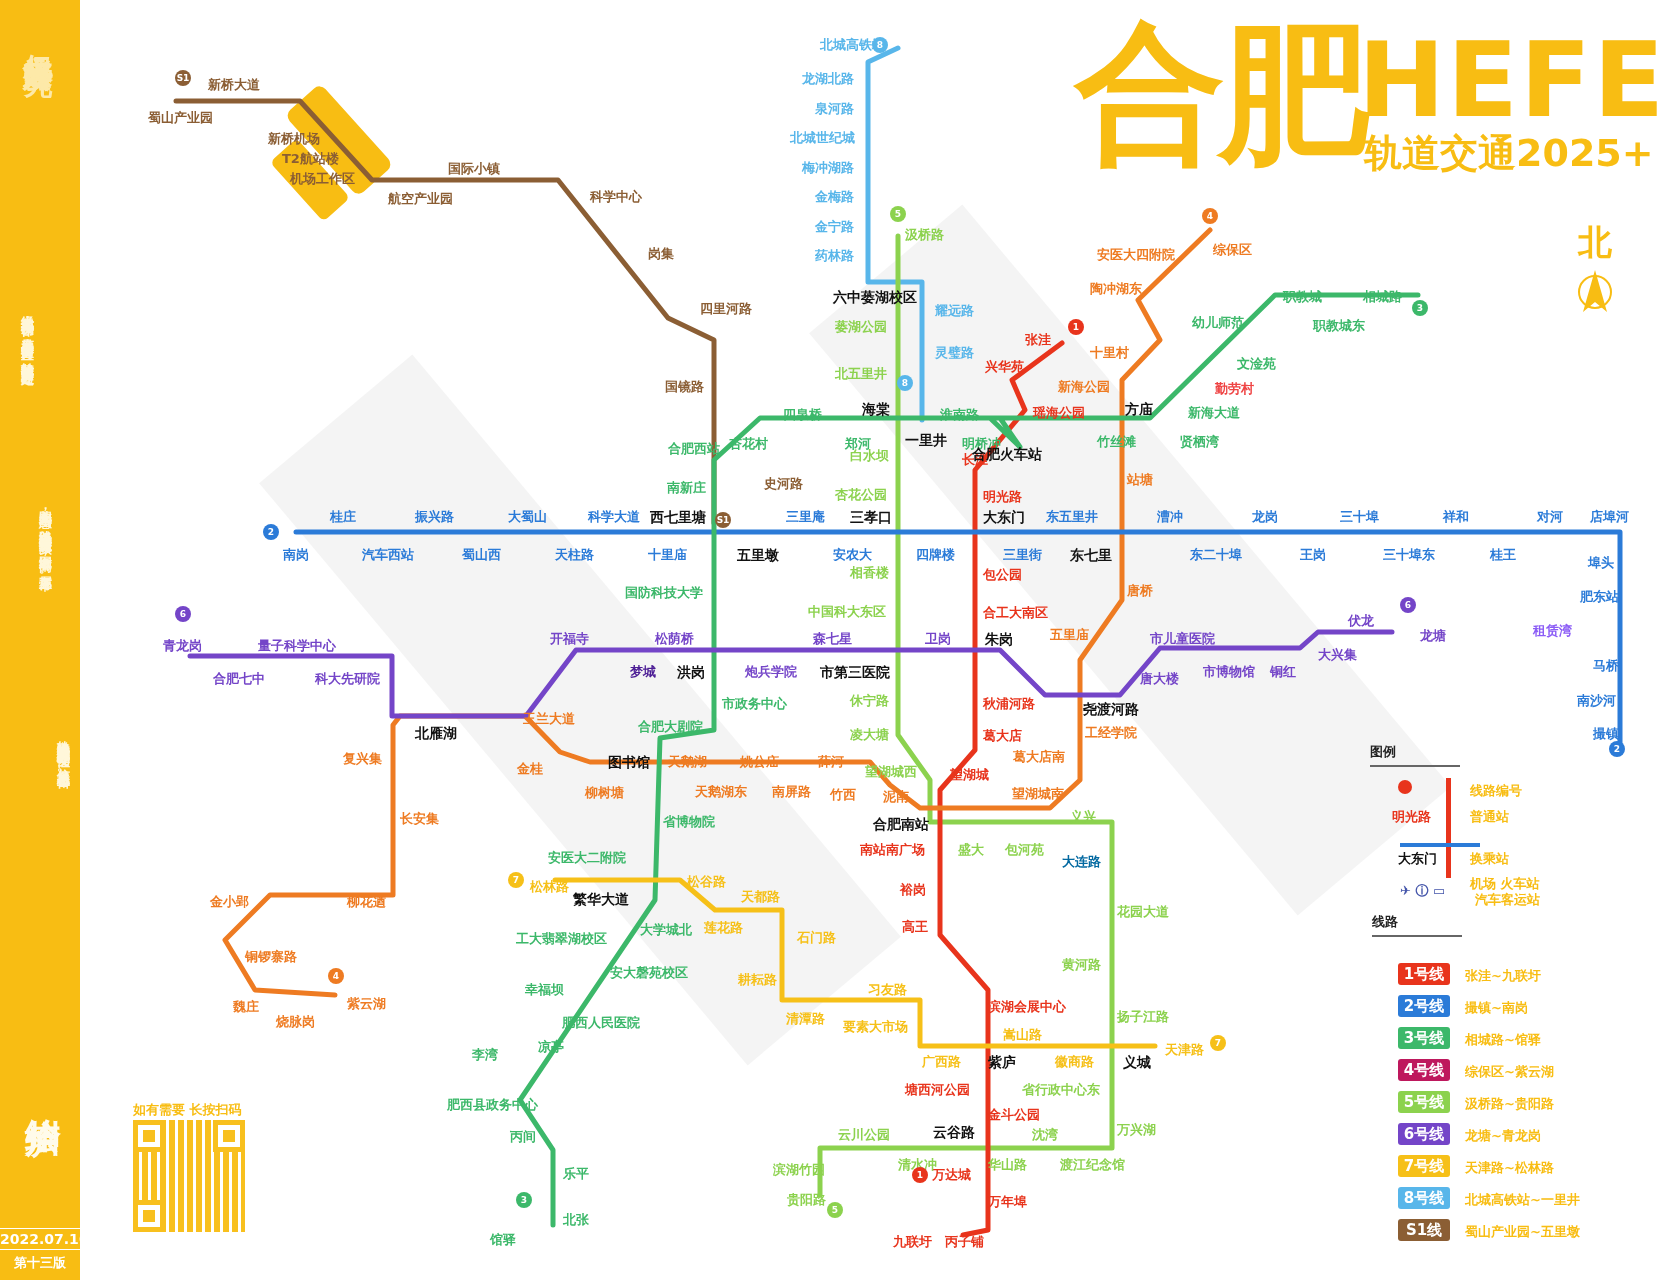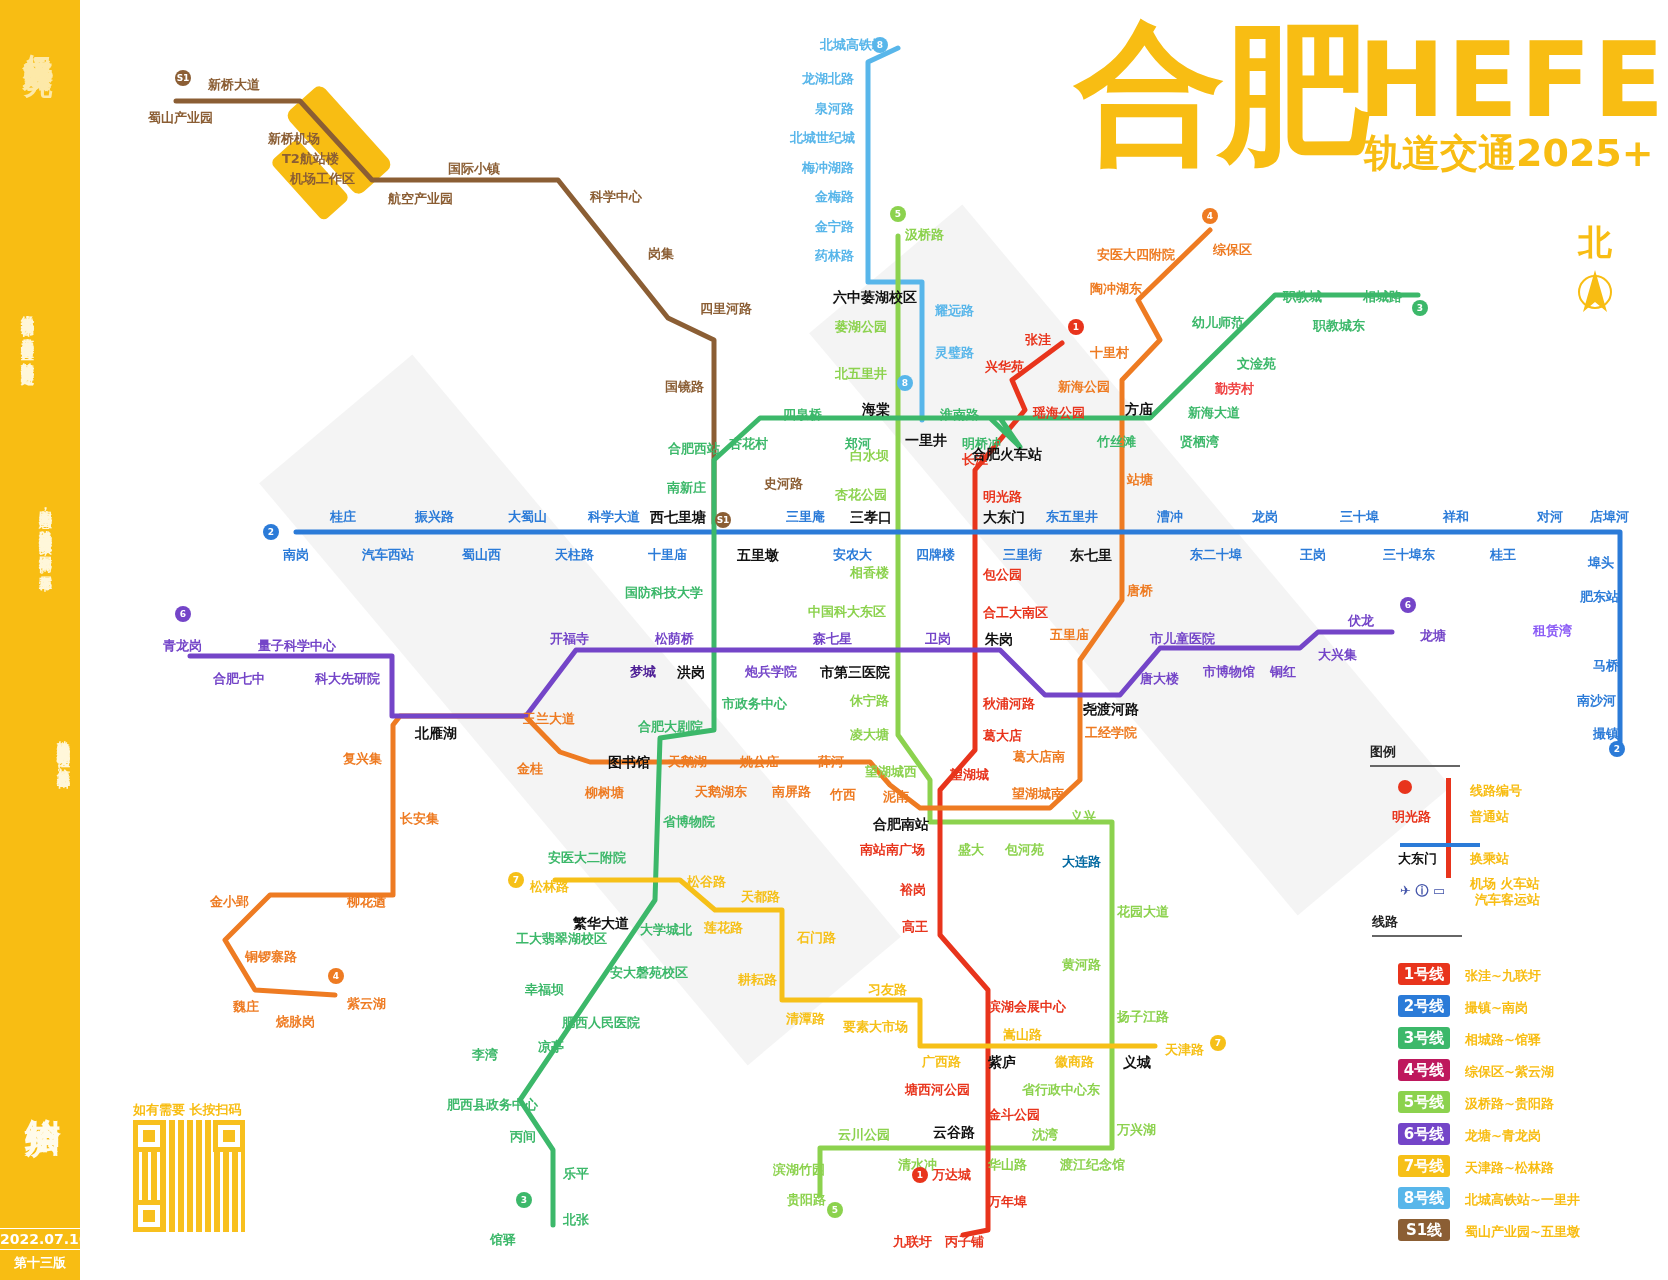--- a/index.html
+++ b/index.html
@@ -272,21 +272,21 @@
     <div class="lbl xfer" style="left: 1125px; top: 402px;">方庙</div>
     <div class="lbl xfer" style="left: 983px; top: 510px;">大东门</div>
     <div class="lbl xfer" style="left: 1070px; top: 548px;">东七里</div>
     <div class="lbl xfer" style="left: 677px; top: 665px;">洪岗</div>
     <div class="lbl xfer" style="left: 820px; top: 665px;">市第三医院</div>
     <div class="lbl xfer" style="left: 985px; top: 632px;">朱岗</div>
     <div class="lbl xfer" style="left: 1083px; top: 702px;">尧渡河路</div>
     <div class="lbl xfer" style="left: 415px; top: 726px;">北雁湖</div>
     <div class="lbl xfer" style="left: 608px; top: 755px;">图书馆</div>
     <div class="lbl xfer" style="left: 873px; top: 817px;">合肥南站</div>
-    <div class="lbl xfer" style="left: 573px; top: 916px;">繁华大道</div>
+    <div class="lbl xfer" style="left: 573px; top: 892px;">繁华大道</div>
     <div class="lbl xfer" style="left: 988px; top: 1055px;">紫庐</div>
     <div class="lbl xfer" style="left: 1123px; top: 1055px;">义城</div>
     <div class="lbl xfer" style="left: 933px; top: 1125px;">云谷路</div>
   </div>
 <div id="badges-layer">
     <div style="position: absolute; left: 175px; top: 70px; width: 16px; height: 16px; border-radius: 50%; background: rgb(139, 94, 52); color: rgb(255, 255, 255); font-size: 9px; font-weight: bold; text-align: center; line-height: 16px;">S1</div>
     <div style="position: absolute; left: 715px; top: 512px; width: 16px; height: 16px; border-radius: 50%; background: rgb(139, 94, 52); color: rgb(255, 255, 255); font-size: 9px; font-weight: bold; text-align: center; line-height: 16px;">S1</div>
     <div style="position: absolute; left: 872px; top: 37px; width: 16px; height: 16px; border-radius: 50%; background: rgb(88, 182, 234); color: rgb(255, 255, 255); font-size: 9px; font-weight: bold; text-align: center; line-height: 16px;">8</div>
     <div style="position: absolute; left: 897px; top: 375px; width: 16px; height: 16px; border-radius: 50%; background: rgb(88, 182, 234); color: rgb(255, 255, 255); font-size: 9px; font-weight: bold; text-align: center; line-height: 16px;">8</div>
     <div style="position: absolute; left: 890px; top: 206px; width: 16px; height: 16px; border-radius: 50%; background: rgb(140, 210, 78); color: rgb(255, 255, 255); font-size: 9px; font-weight: bold; text-align: center; line-height: 16px;">5</div>

